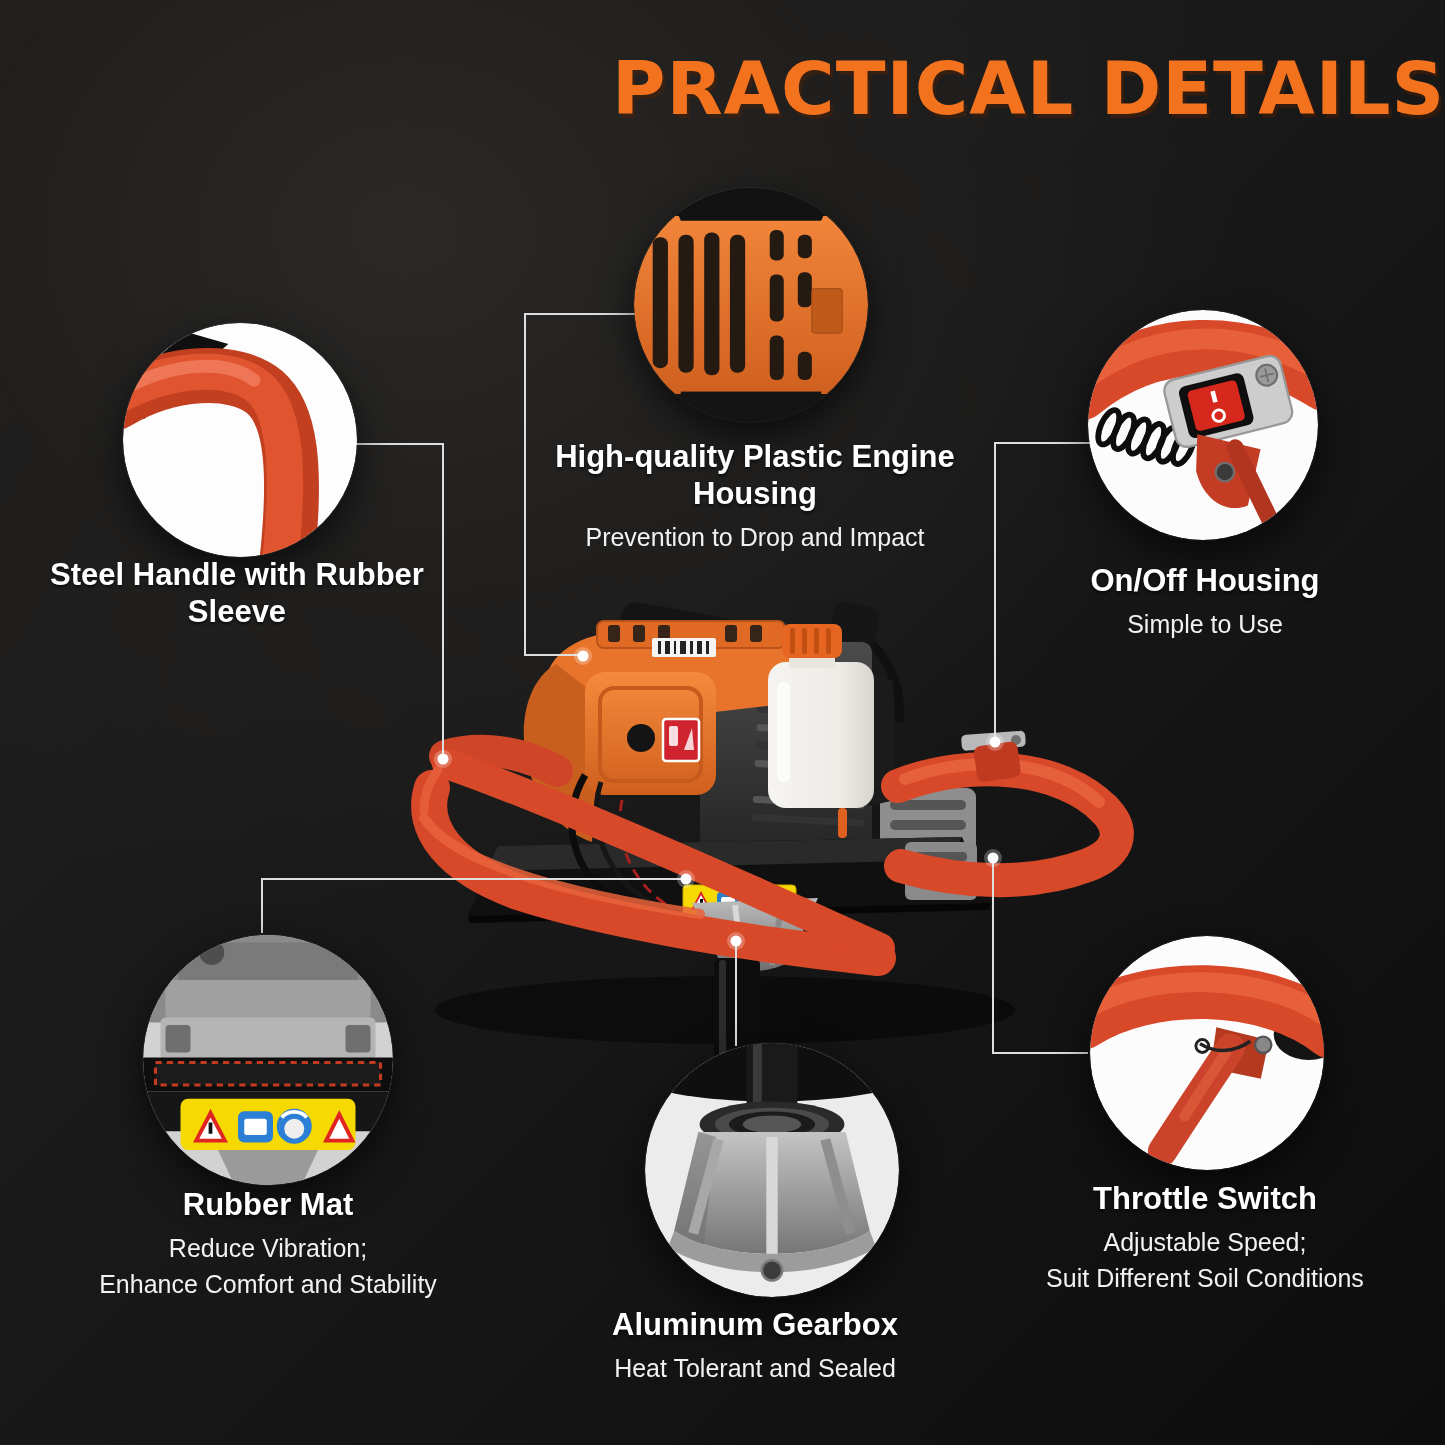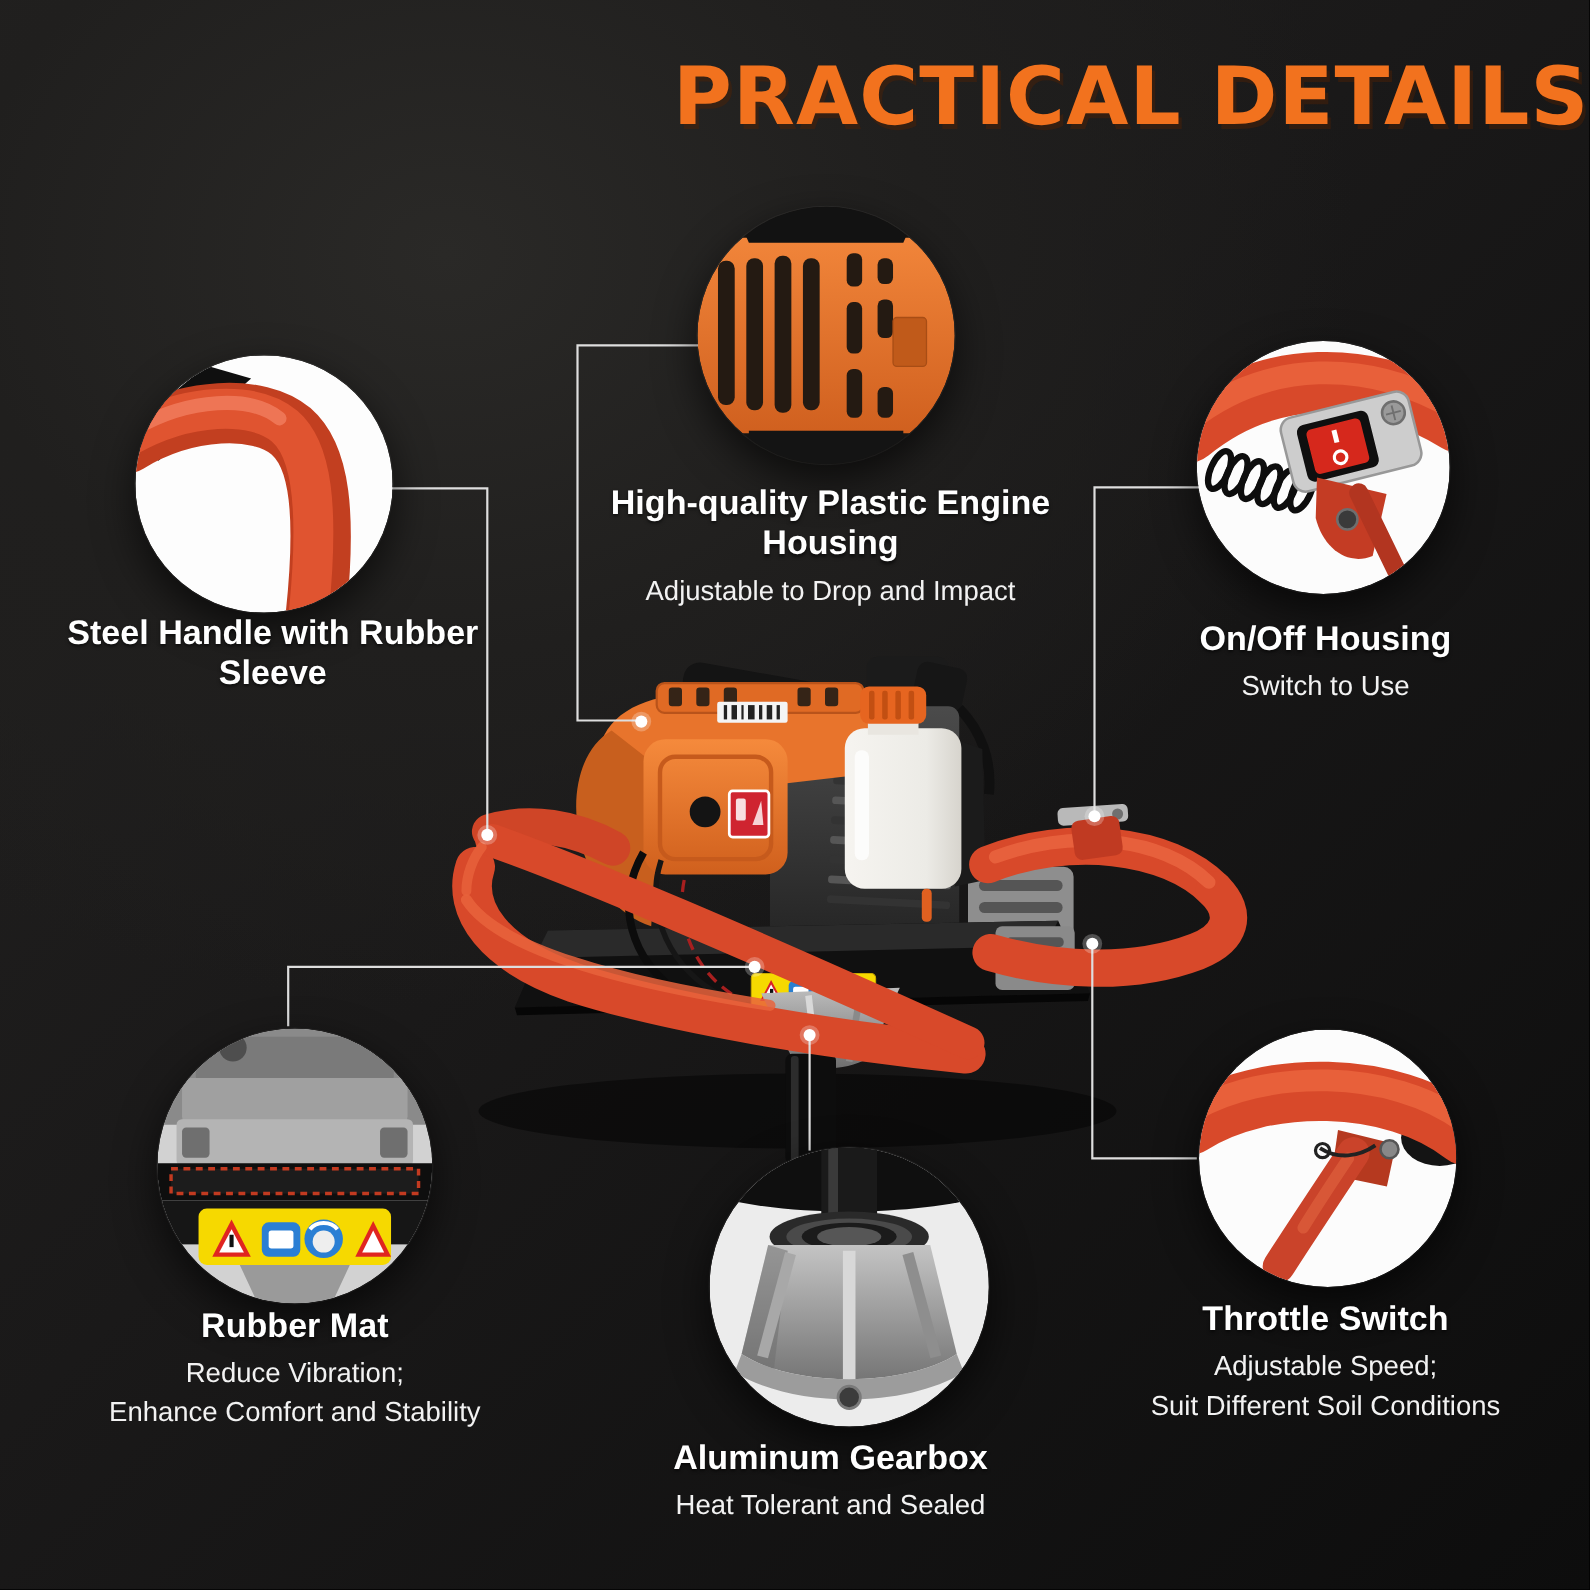--- a/index.html
+++ b/index.html
@@ -32,21 +32,21 @@
   .c4{left:143px;top:935px;width:250px;height:250px;}
   .c5{left:645px;top:1043px;width:254px;height:254px;}
   .c6{left:1090px;top:936px;width:234px;height:234px;}
   .feature-text{position:absolute;z-index:4;text-align:center;color:#fff;}
   .feature-heading{
     font-weight:bold;font-size:31px;line-height:37px;color:#fff;
     text-shadow:0 2px 3px rgba(0,0,0,.6);
   }
   .feature-desc{font-size:25px;line-height:36px;color:#f2f2f2;margin-top:7px;font-weight:normal;}
   .feature-desc div{white-space:nowrap;}
-  .t1{left:18px;top:556px;width:460px;}
+  .t1{left:7px;top:556px;width:460px;}
   .t2{left:505px;top:438px;width:500px;}
   .t3{left:1005px;top:562px;width:400px;}
   .t4{left:18px;top:1186px;width:500px;}
   .t5{left:505px;top:1306px;width:500px;}
   .t6{left:955px;top:1180px;width:500px;}
 </style>
 </head>
 <body>
 
 <div class="page">
@@ -403,28 +403,28 @@
     </svg>
   </div>
 
   <div class="feature-text t1">
     <div class="feature-heading">Steel Handle with Rubber Sleeve</div>
   </div>
 
   <div class="feature-text t2">
     <div class="feature-heading">High-quality Plastic Engine Housing</div>
     <div class="feature-desc">
-      <div>Adjustable to Drop and Impact</div>
+      <div>Prevention to Drop and Impact</div>
     </div>
   </div>
 
   <div class="feature-text t3">
     <div class="feature-heading">On/Off Housing</div>
     <div class="feature-desc">
-      <div>Switch to Use</div>
+      <div>Simple to Use</div>
     </div>
   </div>
 
   <div class="feature-text t5">
     <div class="feature-heading">Aluminum Gearbox</div>
     <div class="feature-desc">
       <div>Heat Tolerant and Sealed</div>
     </div>
   </div>
 

